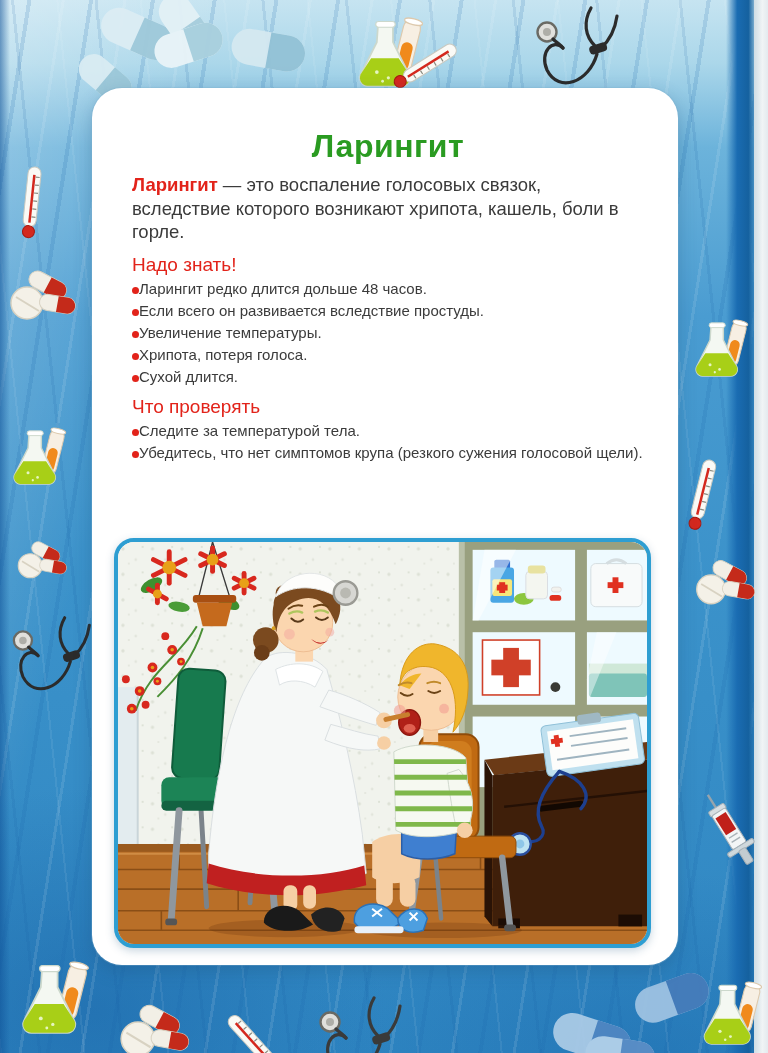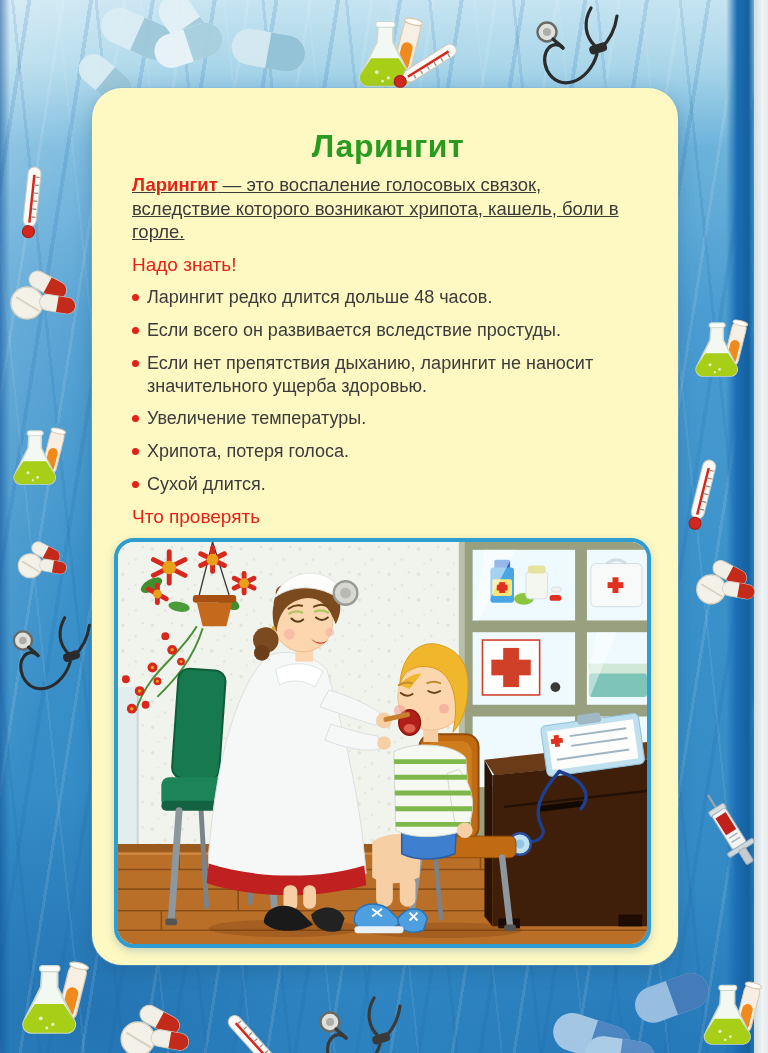--- a/index.html
+++ b/index.html
@@ -28,29 +28,29 @@
   .band-right{position:absolute;top:0;bottom:0;left:726px;width:32px;z-index:0;
     background:linear-gradient(90deg,rgba(22,104,174,0) 0%,#1a6cb2 35%,#15619f 70%,rgba(22,104,174,0) 100%);}
   .edge-right{position:absolute;top:0;bottom:0;right:0;width:14px;z-index:0;
     background:linear-gradient(90deg,#cfdde4,#f0f4f5 60%,#e3eaee);}
   .edge-left{position:absolute;top:0;bottom:0;left:0;width:10px;z-index:0;
     background:linear-gradient(90deg,rgba(14,80,150,0.55),rgba(14,80,150,0));}
   .decor{position:absolute;inset:0;z-index:1;}
 
   
   .card{position:absolute;left:92px;top:88px;width:586px;height:877px;z-index:2;
-    background:#fef9c3;border-radius:30px;
+    background:#ffffff;border-radius:30px;
     box-shadow:0 0 0 1px rgba(130,180,210,0.30), 0 6px 18px rgba(25,75,120,0.30);}
   .card-inner{position:absolute;left:40px;right:34px;top:40px;}
   h1.title{margin:0 0 8px 0;text-align:center;color:#2a9b21;font-size:32px;font-weight:700;letter-spacing:0.5px;}
-  .intro{margin:0 0 4px 0;font-size:18.5px;line-height:1.28;color:#3b3b3b;text-align:left;text-decoration:underline;}
+  .intro{margin:0 0 4px 0;font-size:18.5px;line-height:1.28;color:#3b3b3b;text-align:left;}
   .term{color:#e2231a;font-weight:700;}
   h2.hd{margin:10px 0 3px 0;color:#e2231a;font-size:19px;font-weight:400;}
   ul.blist{list-style:none;margin:0;padding:0;}
-  ul.blist li{display:flex;gap:8px;margin:10px 0;font-size:18px;line-height:1.27;color:#3b3b3b;}
+  ul.blist li{display:flex;gap:0;margin:3px 0;font-size:15px;line-height:1.27;color:#3b3b3b;}
   .dot{flex:0 0 auto;width:7px;height:7px;border-radius:50%;background:#e2231a;margin-top:8px;}
   
   .illu{position:absolute;left:22px;top:450px;width:529px;height:402px;margin:0;
     border:4px solid #2e9ed2;border-radius:20px;overflow:hidden;background:#f1f3ed;
     box-shadow:0 3px 8px rgba(40,90,130,0.25);}
   .illu svg{display:block;width:100%;height:100%;}
 </style>
 </head>
 <body>
 
@@ -195,24 +195,20 @@
       <section>
         <h2 class="hd">Надо знать!</h2>
         <ul class="blist">
           <li>
               <span class="dot"></span>
               <span>Ларингит редко длится дольше 48 часов.</span>
             </li>
           <li>
               <span class="dot"></span>
               <span>Если всего он развивается вследствие простуды.</span>
-            </li>
-          <li>
-              <span class="dot"></span>
-              <span>Если нет препятствия дыханию, ларингит не наносит значительного ущерба здоровью.</span>
             </li>
         </ul>
       </section>
 
       <section>
         <ul class="blist">
           <li>
               <span class="dot"></span>
               <span>Увеличение температуры.</span>
             </li>

